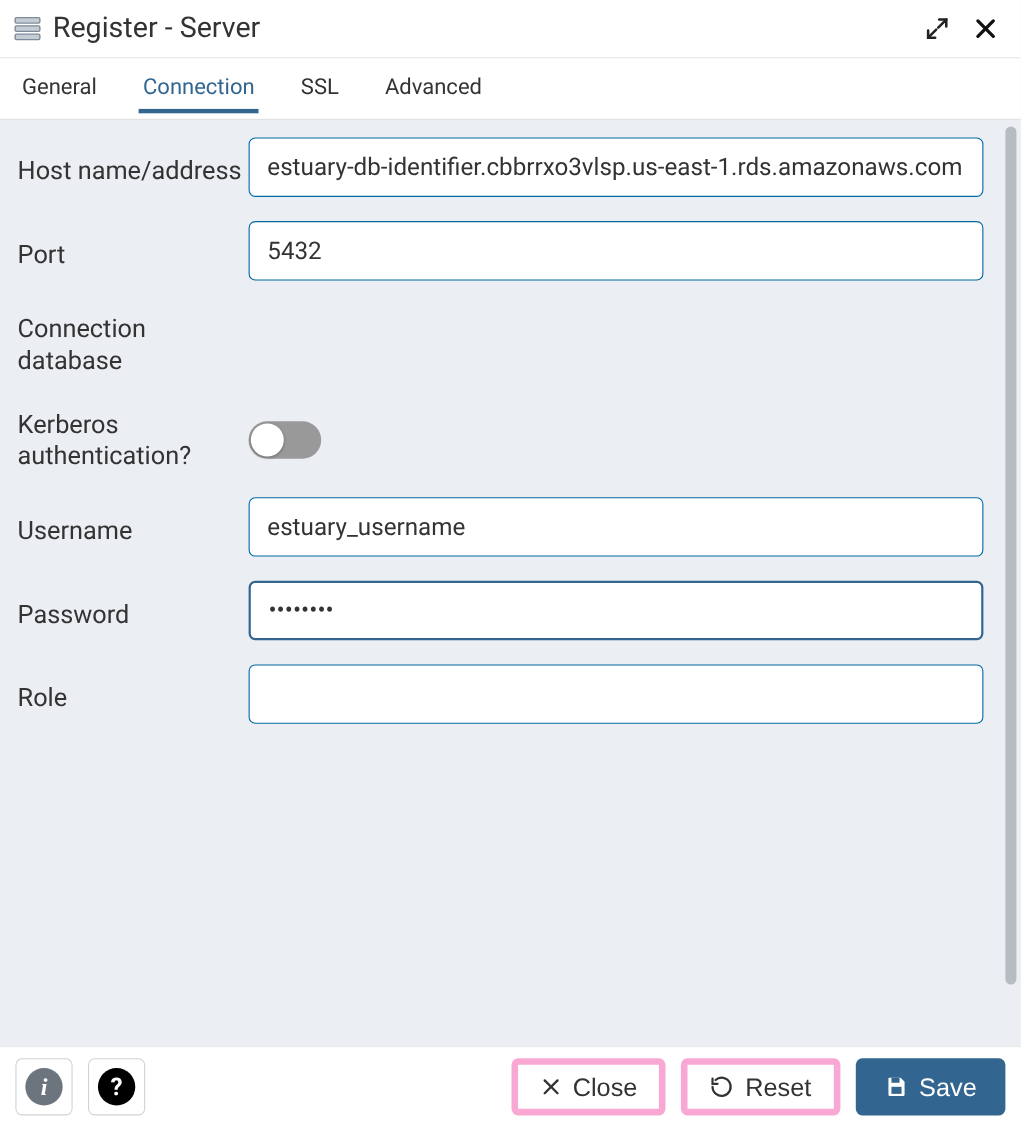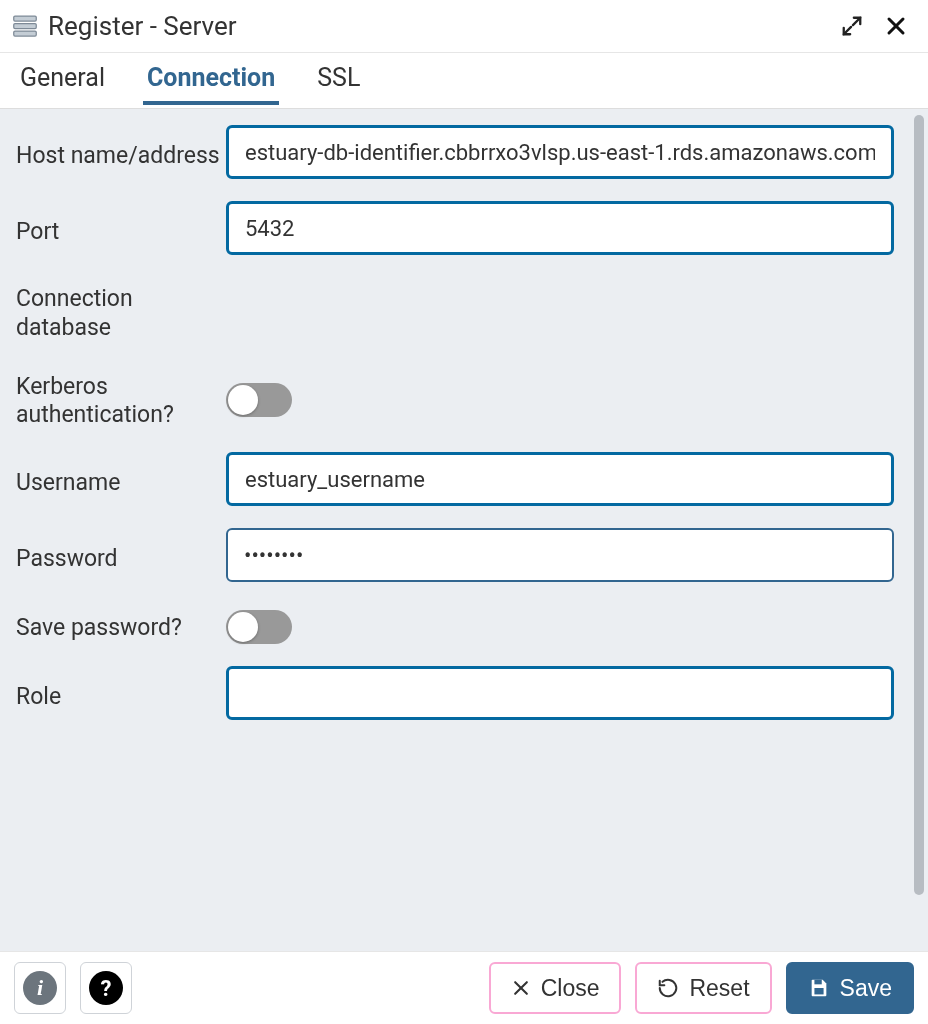--- a/index.html
+++ b/index.html
@@ -44,29 +44,29 @@
   
   .tabs {
     display: flex;
     gap: 34px;
     padding: 0 16px;
     border-bottom: 1px solid #ddd;
     height: 56px;
     align-items: center;
   }
   .tab {
-    font-size: 25px;
+    font-size: 20px;
     color: #333;
     padding: 6px 4px 12px 4px;
     cursor: pointer;
     position: relative;
   }
   .tab.active {
     color: #326690;
-    font-weight: 700;
+    font-weight: 400;
   }
   .tab.active::after {
     content: "";
     position: absolute;
     left: 0; right: 0; bottom: -1px;
     height: 4px;
     background: #326690;
   }
 
   
@@ -108,21 +108,21 @@
     word-break: break-word;
     line-height: 1.25;
   }
   .form-control-wrap {
     flex: 1;
     padding-top: 4px;
   }
   input[type=text], input[type=password] {
     width: 100%;
     height: 54px;
-    border: 3px solid #0369a1;
+    border: 1px solid #0369a1;
     border-radius: 6px;
     background: #fff;
     font-size: 22px;
     padding: 0 16px;
     color: #333;
     font-family: inherit;
   }
   .input-focused {
     border: 2px solid #326690 !important;
   }
@@ -178,21 +178,21 @@
     justify-content: center;
     font-size: 22px;
     font-weight: 700;
     color: #fff;
   }
   .info-circle { background: #6c757d; font-family: Georgia, serif; font-style: italic; }
   .help-circle { background: #000; }
 
   .btn {
     height: 52px;
-    border: 2px solid #f9a8d4;
+    border: 6px solid #f9a8d4;
     border-radius: 6px;
     background: #fff;
     font-size: 23px;
     padding: 0 20px;
     display: inline-flex;
     align-items: center;
     gap: 10px;
     cursor: pointer;
     color: #333;
   }
@@ -229,20 +229,21 @@
       <path d="M5 5l14 14"></path>
         <path d="M19 5L5 19"></path>
     </svg>
   </span>
 </div>
 
 <div class="tabs">
   <div class="tab">General</div>
   <div class="tab active">Connection</div>
   <div class="tab">SSL</div>
+  <div class="tab">Advanced</div>
 </div>
 
 <div class="form-wrap">
   <div class="form-body">
 
     <div class="form-row">
       <div class="form-label">Host name/address</div>
       <div class="form-control-wrap">
         <input type="text" value="estuary-db-identifier.cbbrrxo3vlsp.us-east-1.rds.amazonaws.com" style="">
       </div>
@@ -275,28 +276,20 @@
       </div>
     </div>
 
     <div class="form-row">
       <div class="form-label">Password</div>
       <div class="form-control-wrap">
         <input type="text" class="input-focused" value="••••••••" style="">
       </div>
     </div>
 
-    <div class="form-row">
-      <div class="form-label">Save password?</div>
-      <div class="form-control-wrap">
-        <div class="toggle">
-            <div class="knob"></div>
-          </div>
-      </div>
-    </div>
 
     <div class="form-row">
       <div class="form-label">Role</div>
       <div class="form-control-wrap">
         <input type="text" value="" style="">
       </div>
     </div>
 
 
   </div>

